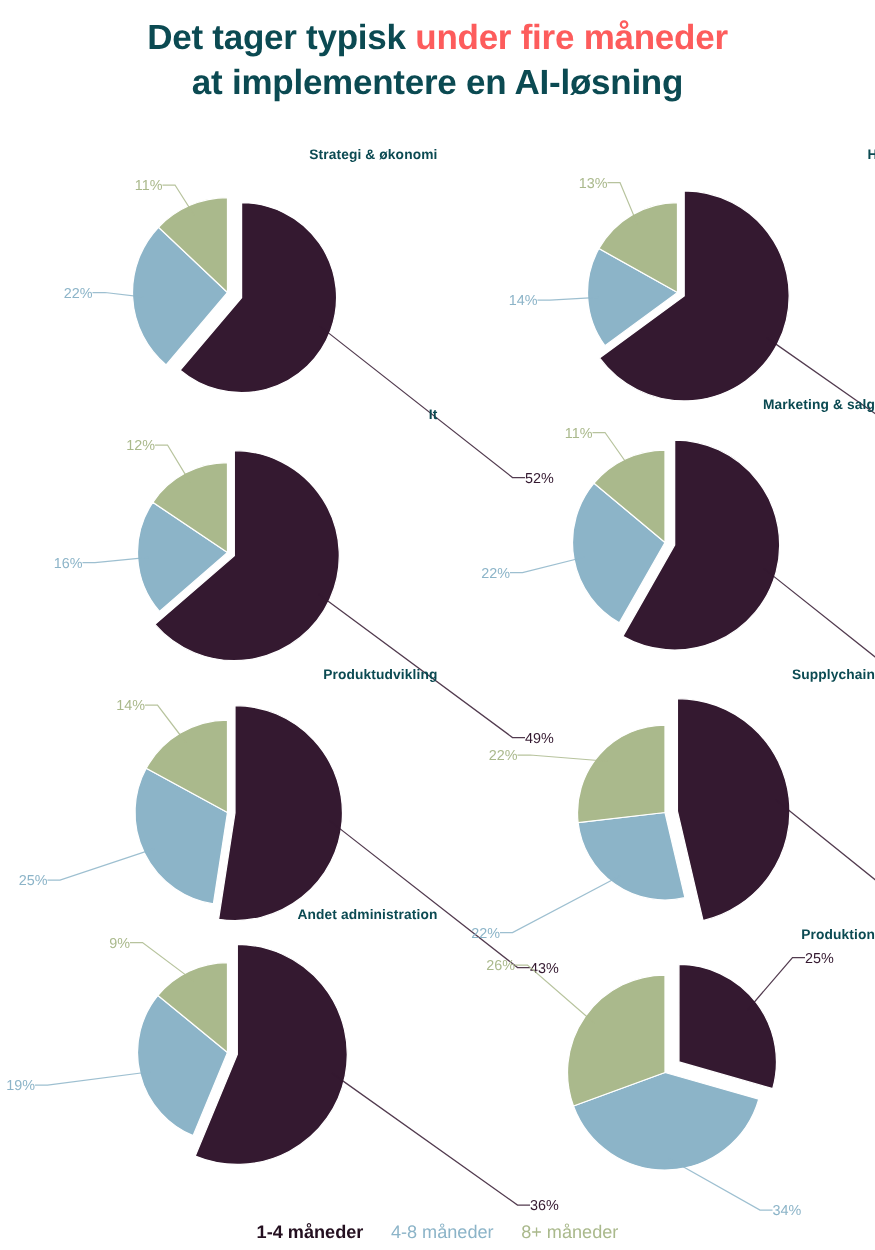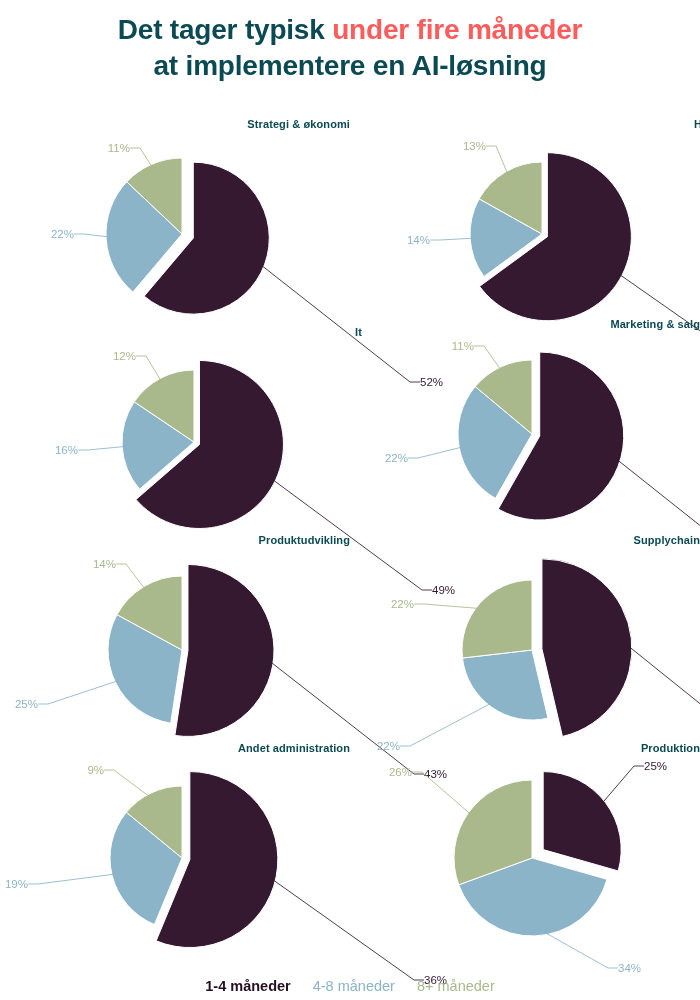--- a/index.html
+++ b/index.html
@@ -118,21 +118,21 @@
           <path d="M 253.3 152.1 L 416.0 266.0 L 426.0 266.0" stroke="#341930" class="leader" stroke-opacity="0.85"></path>
           <text x="426" y="270" text-anchor="start" fill="#341930" class="lbl">50%</text>
           <path d="M 182 116 L 123.92392813489784 158.55784154206472 A 72 72 0 0 1 119.16235353117034 80.85131316452376 Z" fill="#8cb4c8" class="slice"></path>
           <path d="M 118.8 119.9 L 80.0 122.0 L 70.0 122.0" stroke="#8cb4c8" class="leader" stroke-opacity="0.85"></path>
           <text x="70" y="126" text-anchor="end" fill="#8cb4c8" class="lbl">14%</text>
           <path d="M 182 116 L 119.16235353117034 80.85131316452376 A 72 72 0 0 1 182 44 Z" fill="#aab98c" class="slice"></path>
           <path d="M 149.9 61.3 L 136.0 28.0 L 126.0 28.0" stroke="#aab98c" class="leader" stroke-opacity="0.85"></path>
           <text x="126" y="32" text-anchor="end" fill="#aab98c" class="lbl">13%</text>
         </svg>
       </div>
-      <div class="cell" style="left: 12px; top: 208px; padding-left: 21px;">
+      <div class="cell" style="left: 0px; top: 208px; padding-left: 21px;">
         <div class="cell-title">It</div>
         <svg class="pie-svg" viewBox="0 0 350 210">
           <path d="M 187.4577919721271 118.49249007801131 L 187.4577919721271 34.492490078011315 A 84 84 0 1 1 123.97482772636941 173.50079172941525 Z" fill="#341930" class="slice"></path>
           <path d="M 254.7 149.2 L 410.0 264.0 L 420.0 264.0" stroke="#341930" class="leader" stroke-opacity="0.85"></path>
           <text x="420" y="268" text-anchor="start" fill="#341930" class="lbl">49%</text>
           <path d="M 182 116 L 127.58603064649341 163.14997284406053 A 72 72 0 0 1 122.2363848976342 75.84641597694826 Z" fill="#8cb4c8" class="slice"></path>
           <path d="M 118.8 119.9 L 76.0 124.0 L 66.0 124.0" stroke="#8cb4c8" class="leader" stroke-opacity="0.85"></path>
           <text x="66" y="128" text-anchor="end" fill="#8cb4c8" class="lbl">16%</text>
           <path d="M 182 116 L 122.2363848976342 75.84641597694826 A 72 72 0 0 1 182 44 Z" fill="#aab98c" class="slice"></path>
           <path d="M 152.2 60.1 L 134.0 30.0 L 124.0 30.0" stroke="#aab98c" class="leader" stroke-opacity="0.85"></path>
@@ -174,21 +174,21 @@
           <path d="M 270.6 105.8 L 420.0 226.0 L 430.0 226.0" stroke="#341930" class="leader" stroke-opacity="0.85"></path>
           <text x="430" y="230" text-anchor="start" fill="#341930" class="lbl">38%</text>
           <path d="M 182 116 L 197.94974562321963 184.15867967144453 A 70 70 0 0 1 112.46185371682274 124.02783977788803 Z" fill="#8cb4c8" class="slice"></path>
           <path d="M 146.6 166.4 L 60.0 212.0 L 50.0 212.0" stroke="#8cb4c8" class="leader" stroke-opacity="0.85"></path>
           <text x="50" y="216" text-anchor="end" fill="#8cb4c8" class="lbl">22%</text>
           <path d="M 182 116 L 112.46185371682274 124.02783977788803 A 70 70 0 0 1 182 46 Z" fill="#aab98c" class="slice"></path>
           <path d="M 136.0 75.0 L 74.0 70.0 L 64.0 70.0" stroke="#aab98c" class="leader" stroke-opacity="0.85"></path>
           <text x="64" y="74" text-anchor="end" fill="#aab98c" class="lbl">22%</text>
         </svg>
       </div>
-      <div class="cell" style="left: 0px; top: 624px;">
+      <div class="cell" style="left: 0px; top: 608px;">
         <div class="cell-title">Andet administration</div>
         <svg class="pie-svg" viewBox="0 0 350 210">
           <path d="M 189.84628224322586 117.56072257612902 L 189.84628224322586 29.560722576129024 A 88 88 0 1 1 156.17014019509796 198.86212143712225 Z" fill="#341930" class="slice"></path>
           <path d="M 265.8 132.7 L 414.0 238.0 L 424.0 238.0" stroke="#341930" class="leader" stroke-opacity="0.85"></path>
           <text x="424" y="242" text-anchor="start" fill="#341930" class="lbl">36%</text>
           <path d="M 182 116 L 154.44679286971353 182.51932634081265 A 72 72 0 0 1 126.34324735788293 70.32368354021754 Z" fill="#8cb4c8" class="slice"></path>
           <path d="M 120.5 131.4 L 38.0 142.0 L 28.0 142.0" stroke="#8cb4c8" class="leader" stroke-opacity="0.85"></path>
           <text x="28" y="146" text-anchor="end" fill="#8cb4c8" class="lbl">19%</text>
           <path d="M 182 116 L 126.34324735788293 70.32368354021754 A 72 72 0 0 1 182 44 Z" fill="#aab98c" class="slice"></path>
           <path d="M 154.9 58.7 L 114.0 28.0 L 104.0 28.0" stroke="#aab98c" class="leader" stroke-opacity="0.85"></path>

